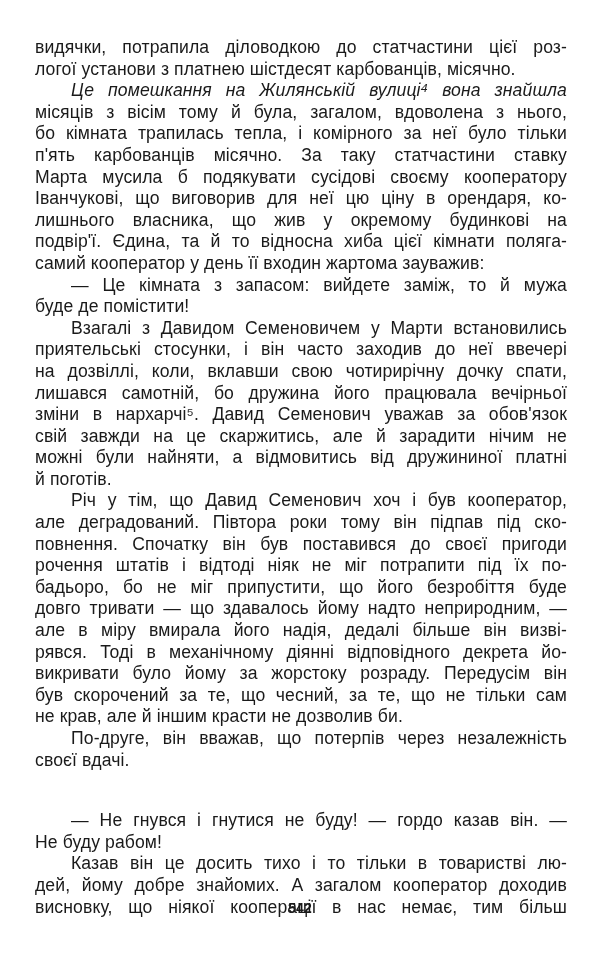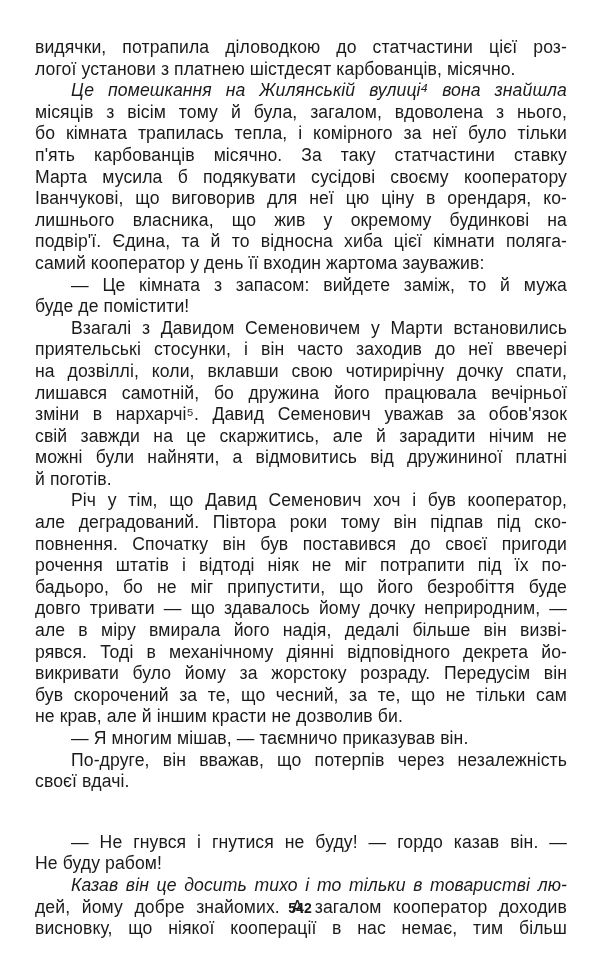--- a/index.html
+++ b/index.html
@@ -41,28 +41,27 @@
     <span class="ln">лишався самотній, бо дружина його працювала вечірньої</span>
     <span class="ln">зміни в нархарчі⁵. Давид Семенович уважав за обов'язок</span>
     <span class="ln">свій завжди на це скаржитись, але й зарадити нічим не</span>
     <span class="ln">можні були найняти, а відмовитись від дружининої платні</span>
     <span class="ln last">й поготів.</span>
     <span class="ln" style="text-indent: 36px;">Річ у тім, що Давид Семенович хоч і був кооператор,</span>
     <span class="ln">але деградований. Півтора роки тому він підпав під ско-</span>
     <span class="ln">повнення. Спочатку він був поставився до своєї пригоди</span>
     <span class="ln">рочення штатів і відтоді ніяк не міг потрапити під їх по-</span>
     <span class="ln">бадьоро, бо не міг припустити, що його безробіття буде</span>
-    <span class="ln">довго тривати — що здавалось йому дочку неприродним, —</span>
+    <span class="ln">довго тривати — що здавалось йому надто неприродним, —</span>
     <span class="ln">але в міру вмирала його надія, дедалі більше він визві-</span>
     <span class="ln">рявся. Тоді в механічному діянні відповідного декрета йо-</span>
     <span class="ln">викривати було йому за жорстоку розраду. Передусім він</span>
     <span class="ln">був скорочений за те, що чесний, за те, що не тільки сам</span>
     <span class="ln last">не крав, але й іншим красти не дозволив би.</span>
-    <span class="ln last" style="text-indent: 36px;">— Я многим мішав, — таємничо приказував він.</span>
     <span class="ln" style="text-indent: 36px;">По-друге, він вважав, що потерпів через незалежність</span>
     <span class="ln last">своєї вдачі.</span>
     <span class="ln" style="text-indent: 36px; margin-top: 39px;">— Не гнувся і гнутися не буду! — гордо казав він. —</span>
     <span class="ln last">Не буду рабом!</span>
-    <span class="ln" style="text-indent: 36px; font-style: italic;">Казав він це досить тихо і то тільки в товаристві лю-</span>
+    <span class="ln" style="text-indent: 36px;">Казав він це досить тихо і то тільки в товаристві лю-</span>
     <span class="ln">дей, йому добре знайомих. А загалом кооператор доходив</span>
     <span class="ln">висновку, що ніякої кооперації в нас немає, тим більш</span>
   </div>
 <div class="pagenum">542</div>
 
 </body></html>

